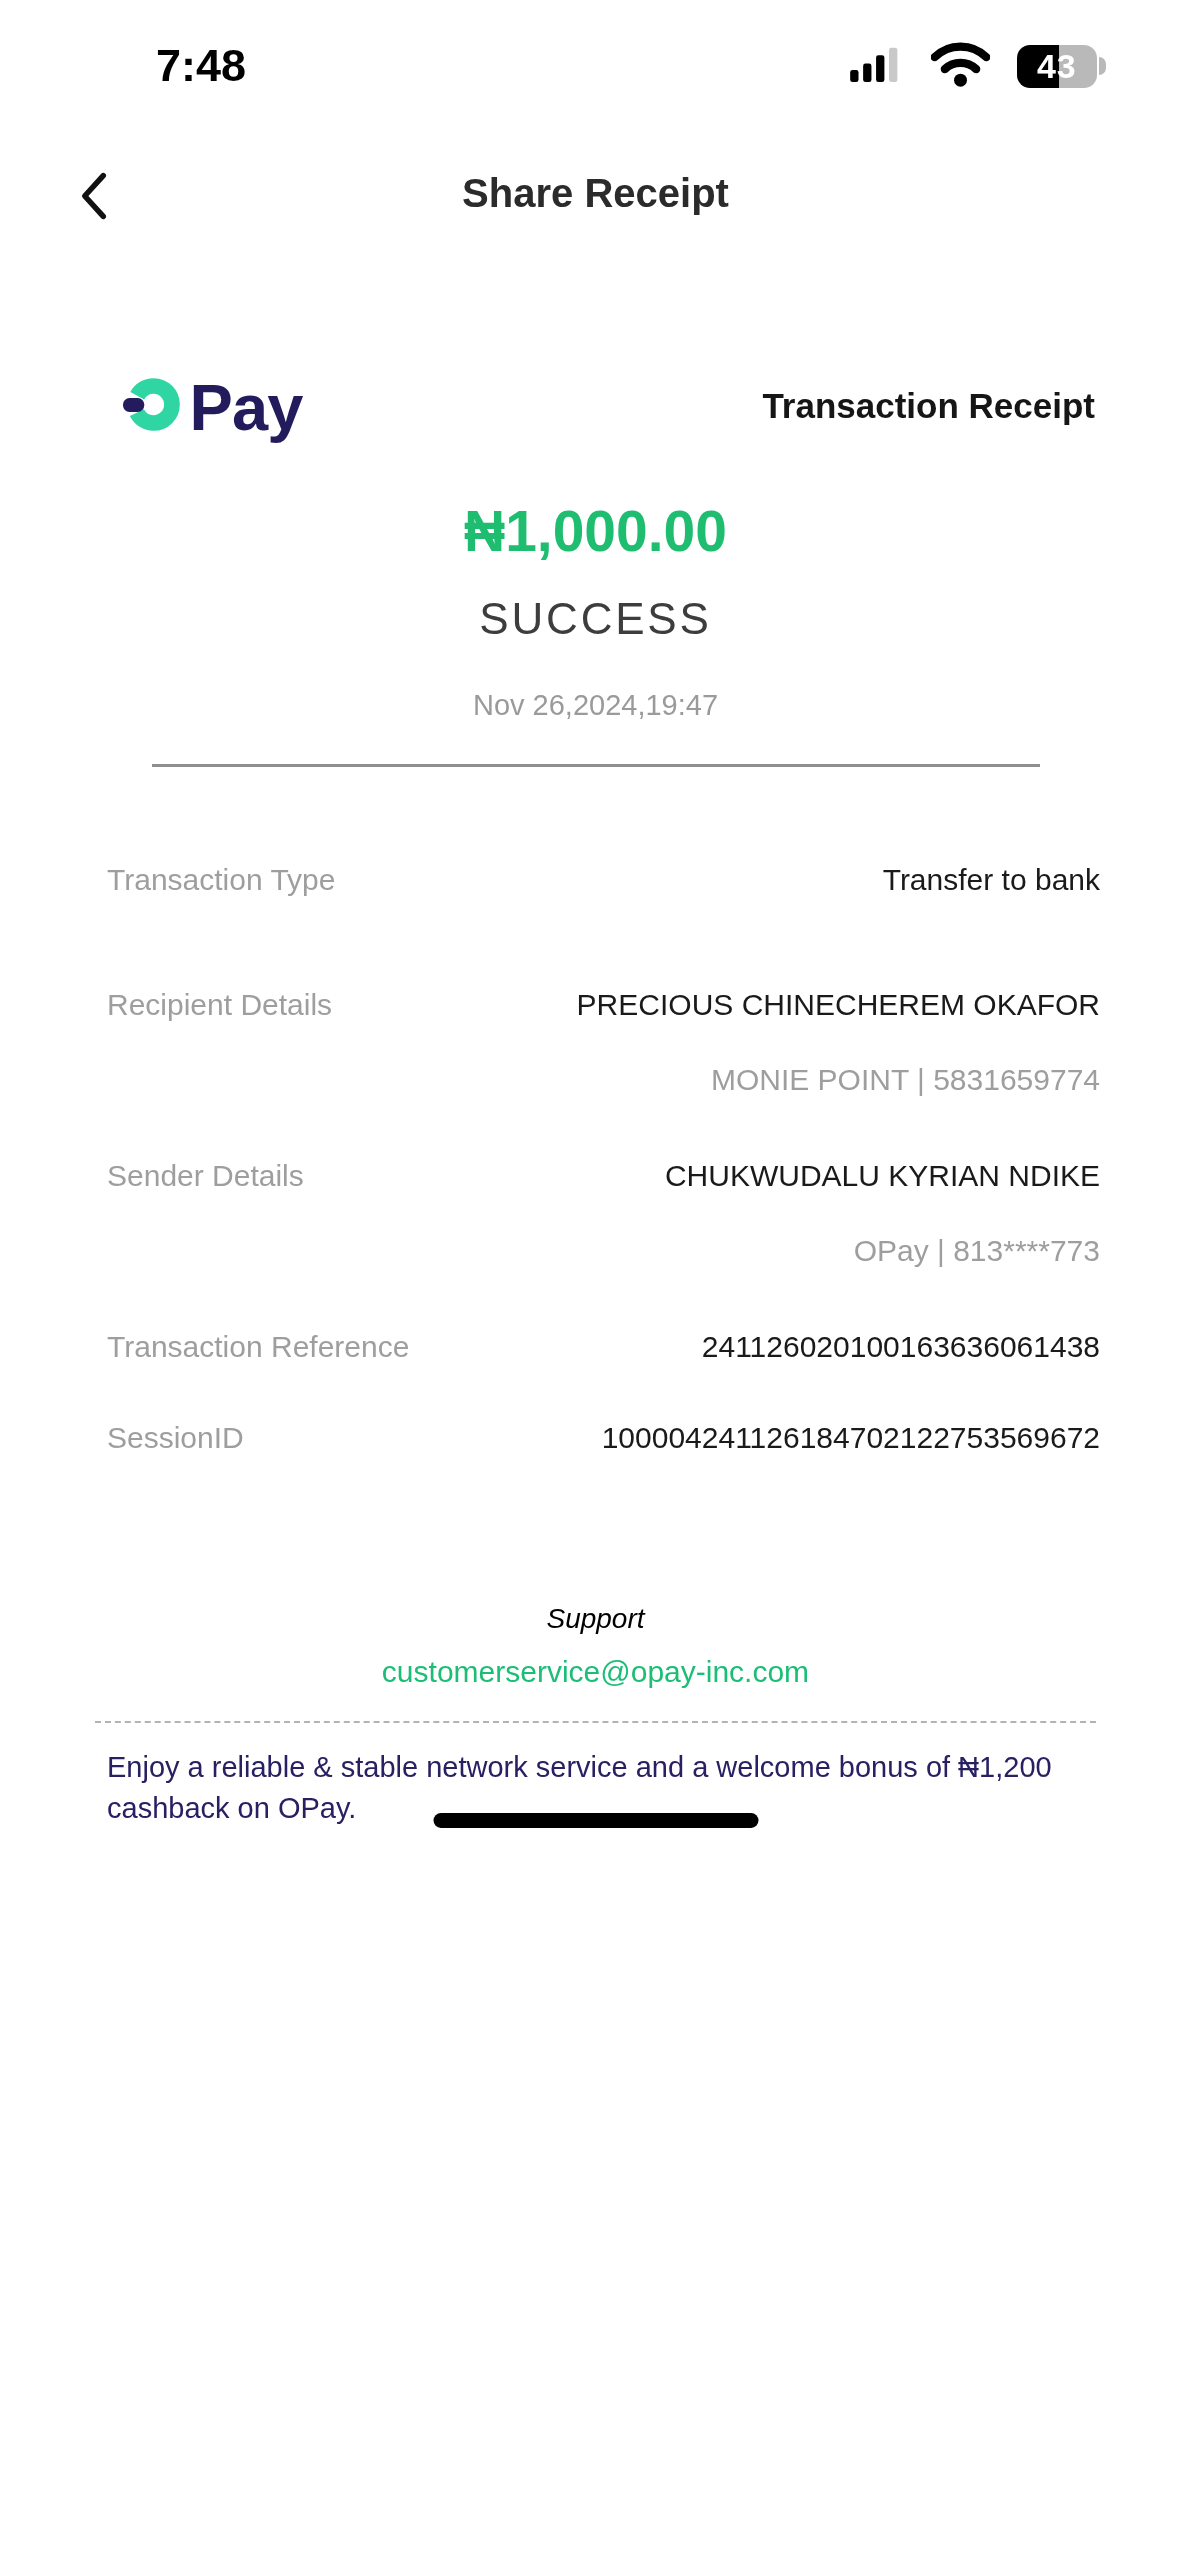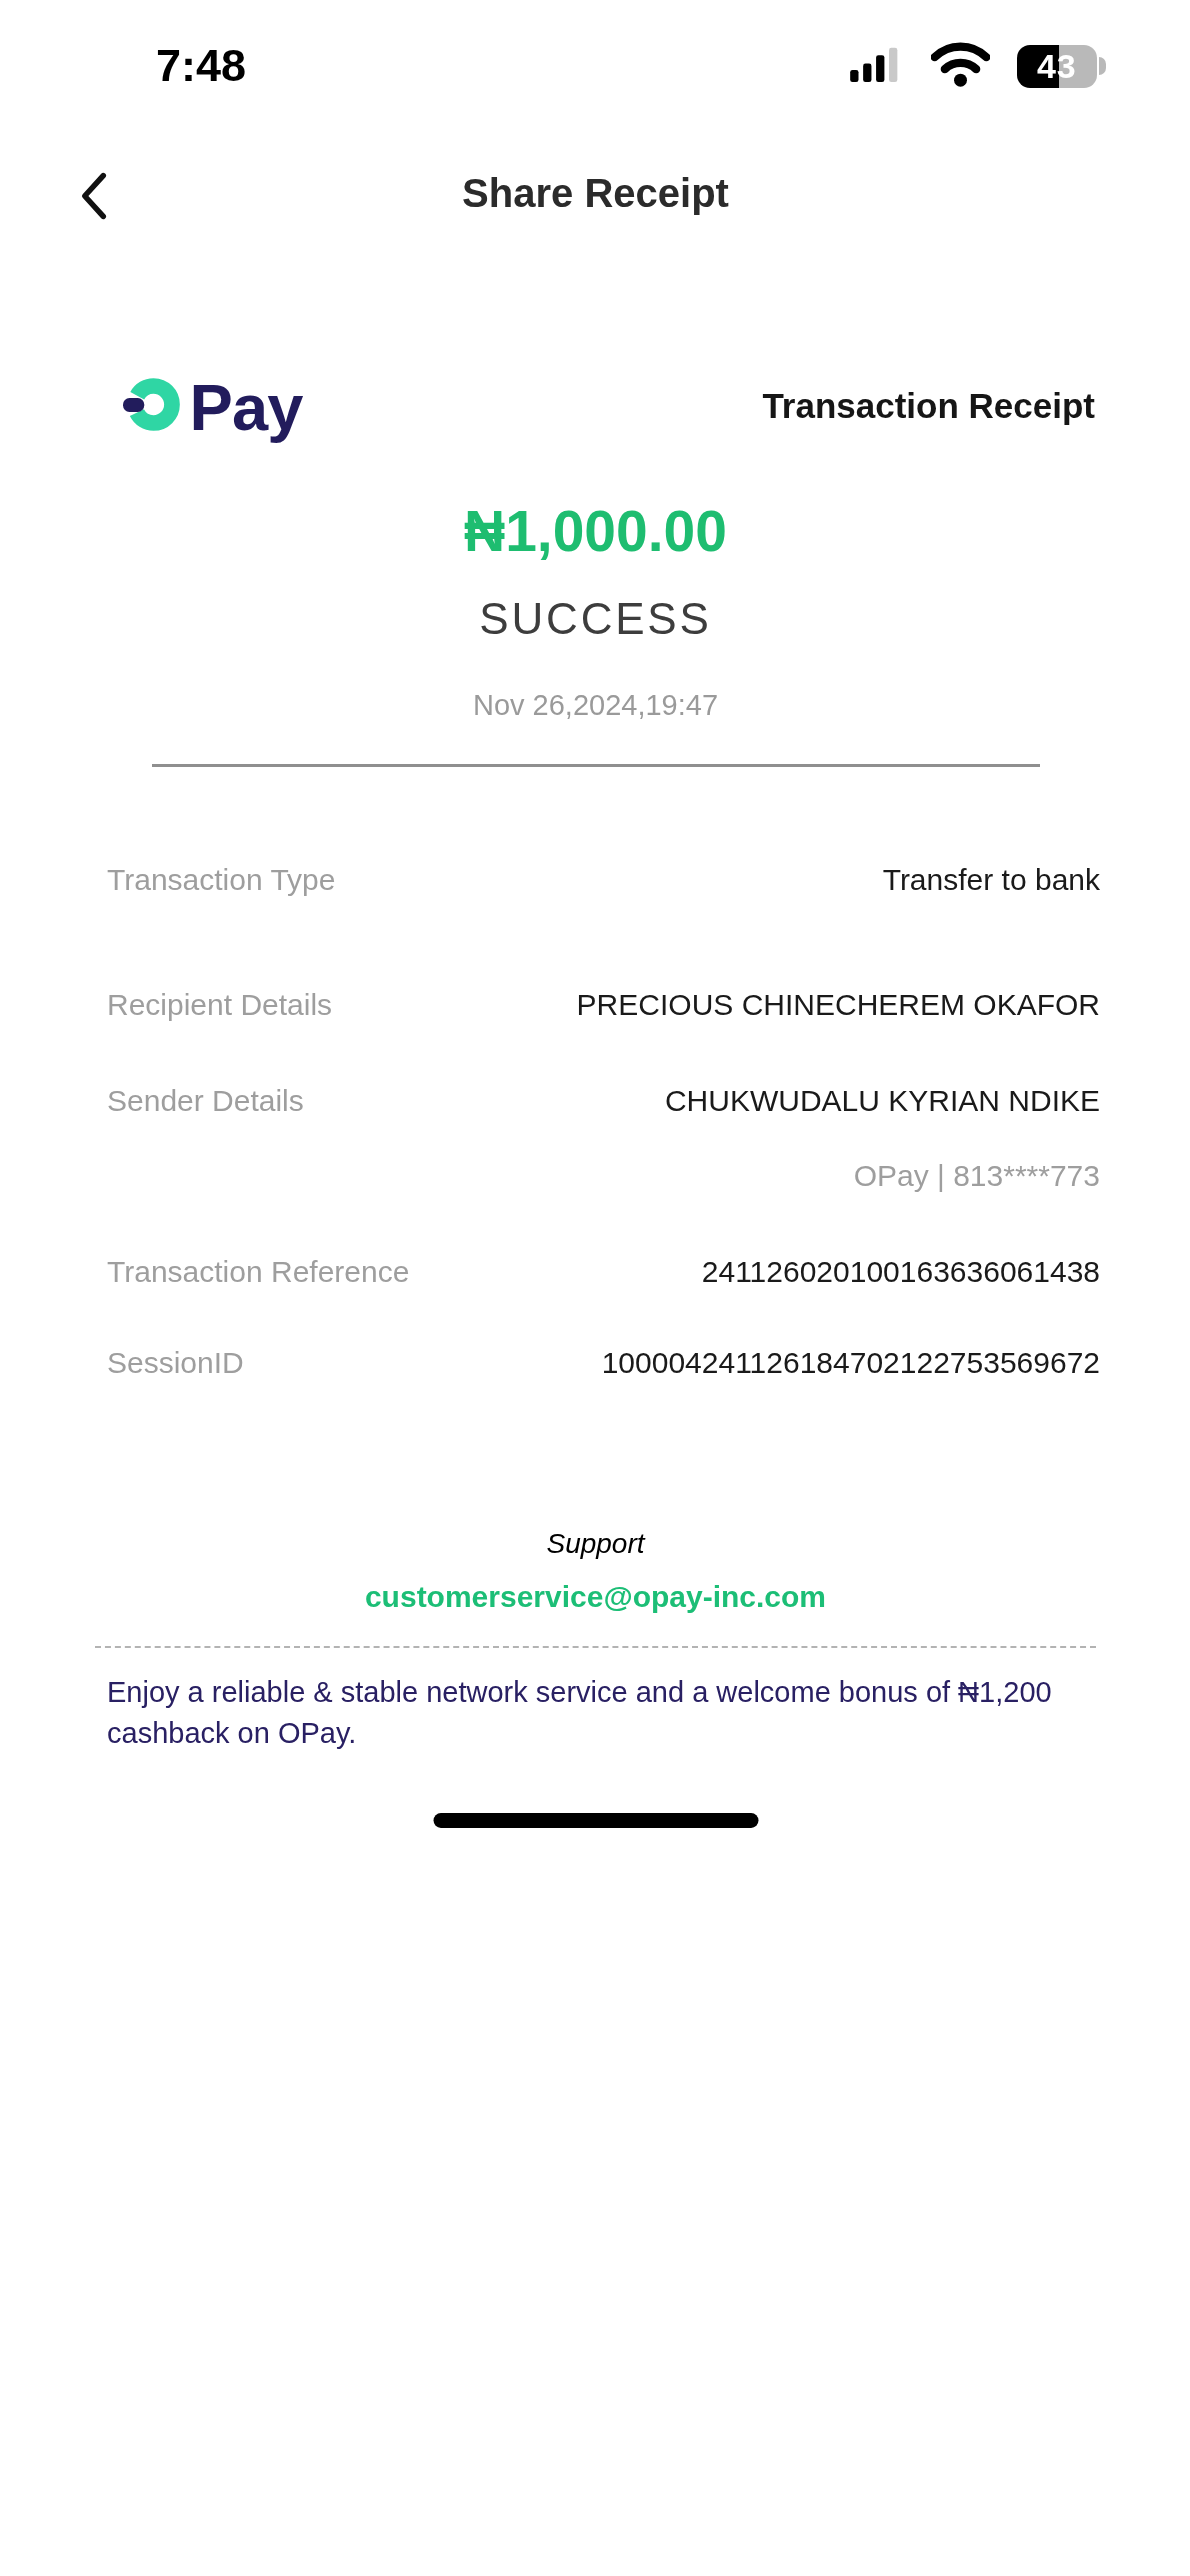--- a/index.html
+++ b/index.html
@@ -80,21 +80,21 @@
   .row-value { font-size:30px; color:#1a1a1a; line-height:35px; text-align:right; }
   .vgroup { display:flex; flex-direction:column; align-items:flex-end;gap:10px; }
   .row-sub { margin-top:30px; font-size:30px; color:#9e9e9e; line-height:35px; text-align:right; }
 
   
   .support-label {
     margin-top:148px; text-align:center; font-size:28px; color:#000000; line-height:32px;font-style:italic;
   }
   .support-email {
     display:block; margin-top:20.4px; text-align:center;
-    font-size:30px; color:#1cbe76; text-decoration:none; line-height:33px;font-weight:bold;
+    font-size:30px; color:#1cbe76; text-decoration:none; line-height:33px;
   }
   .dashed {
     margin:33px 95px 0 95px; border-top:2.8px dashed #b3b3b3; height:0;
   }
   .promo {
     margin:24px 96px 0 107px; font-size:29px; line-height:41px; color:#292063;
   }
 
   
   .share-btn {
@@ -173,20 +173,21 @@
 
     <div class="row row-1">
       <span class="row-label">Transaction Type</span>
       <span class="row-value">Transfer to bank</span>
     </div>
 
     <div class="row row-2">
       <span class="row-label">Recipient Details</span>
       <span class="vgroup">
         <span class="row-value">PRECIOUS CHINECHEREM OKAFOR</span>
+        <span class="row-sub">MONIE POINT | 5831659774</span>
       </span>
     </div>
 
     <div class="row row-3">
       <span class="row-label">Sender Details</span>
       <span class="vgroup">
         <span class="row-value">CHUKWUDALU KYRIAN NDIKE</span>
         <span class="row-sub">OPay | 813****773</span>
       </span>
     </div>

